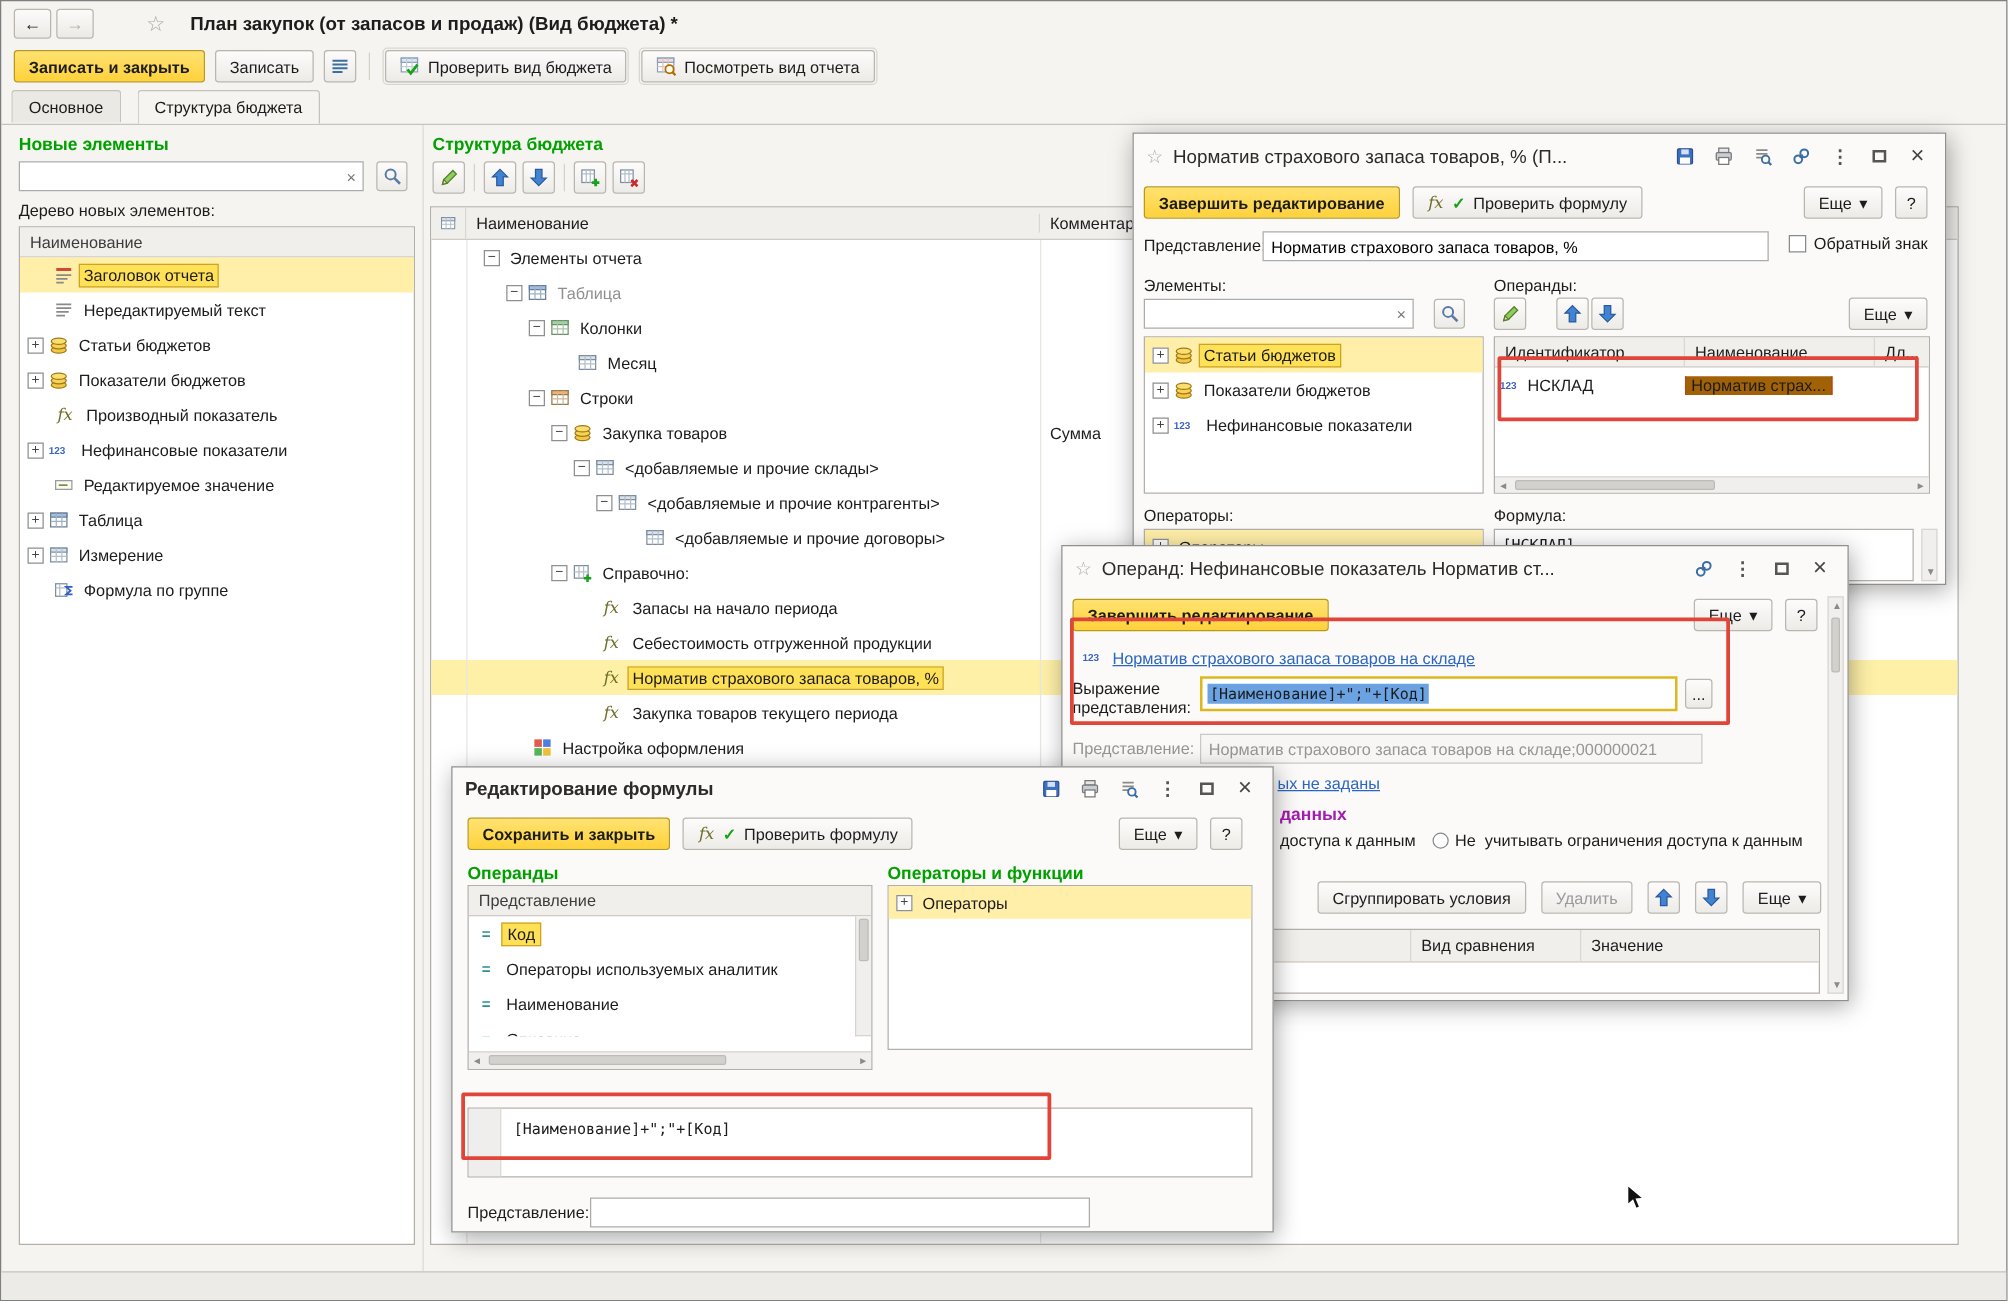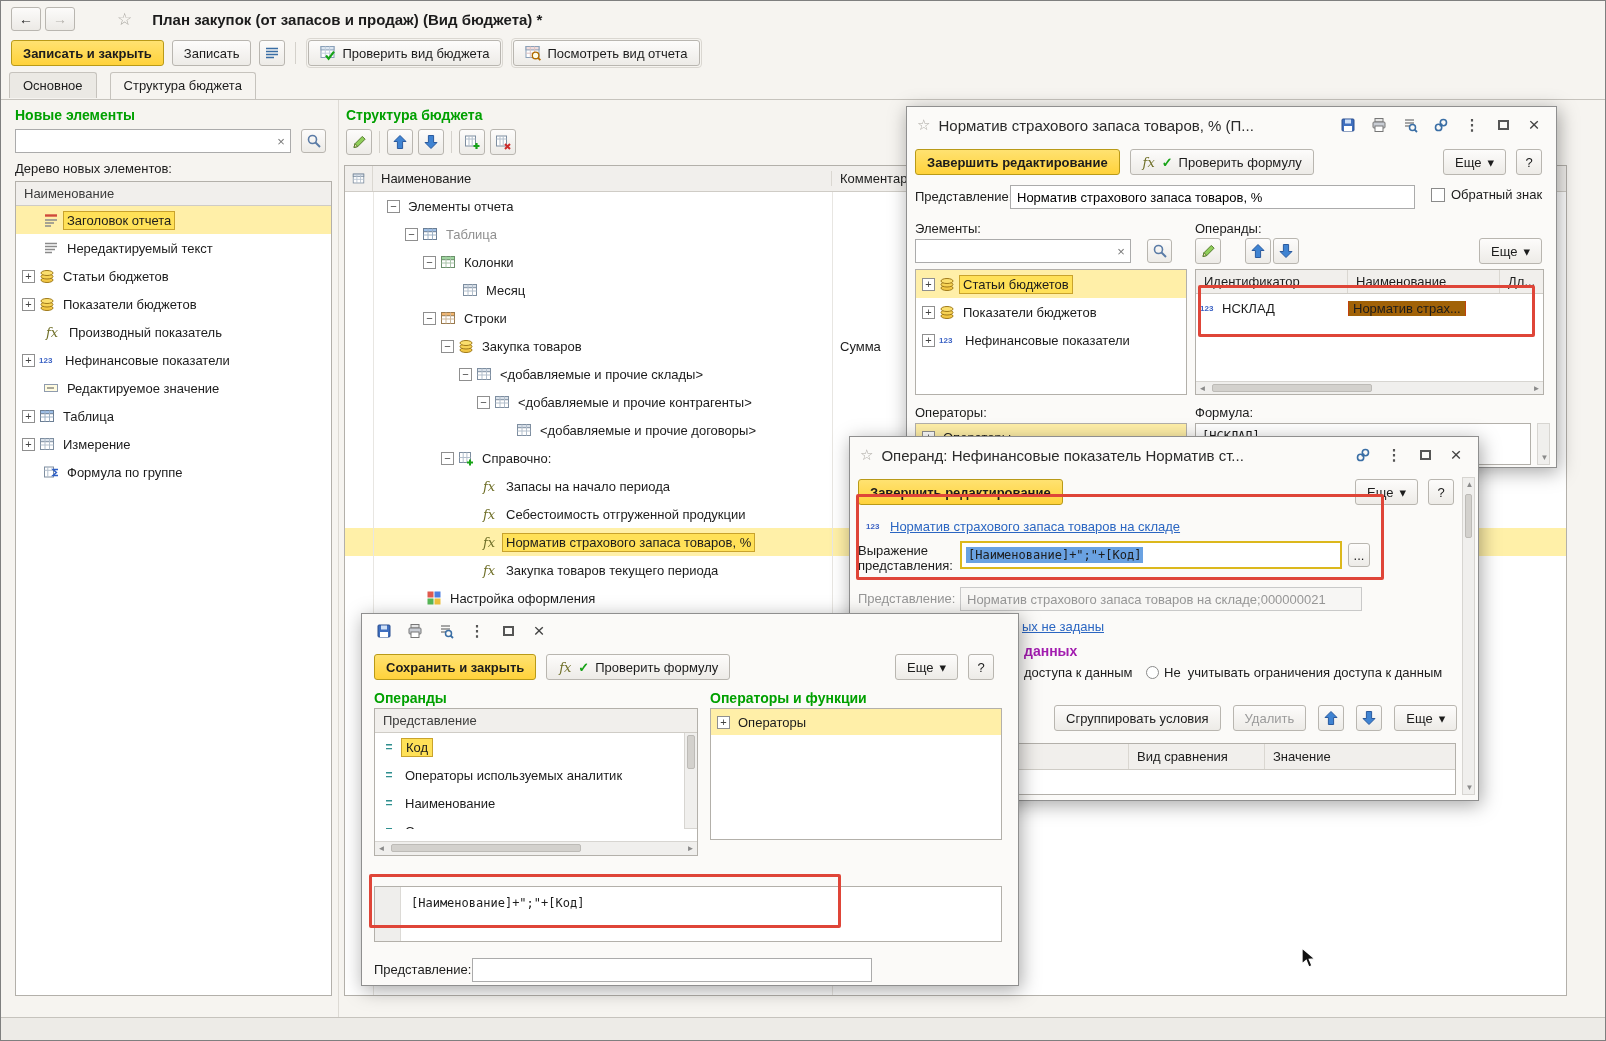--- a/index.html
+++ b/index.html
@@ -745,20 +745,21 @@
 
     <div class="sb" style="left:612px;top:40px;width:13px;height:318px">
       <span class="arr" style="top:0">▲</span>
       <span class="arr" style="bottom:0">▼</span>
       <span class="sbthumb" style="top:16px;left:2px;right:2px;height:44px"></span>
     </div>
   </div>
 
   <div class="dialog" style="left:360px;top:612px;width:658px;height:373px;z-index:30">
     <div class="dlg-title" style="height:34px">
+      <span class="dtext bold">Редактирование формулы</span>
       <span class="dlgicons">
         <span class="dicon">
             <svg class="ic">
               <use href="#s-floppy"></use>
             </svg>
           </span>
         <span class="dicon">
             <svg class="ic">
               <use href="#s-printer"></use>
             </svg>

